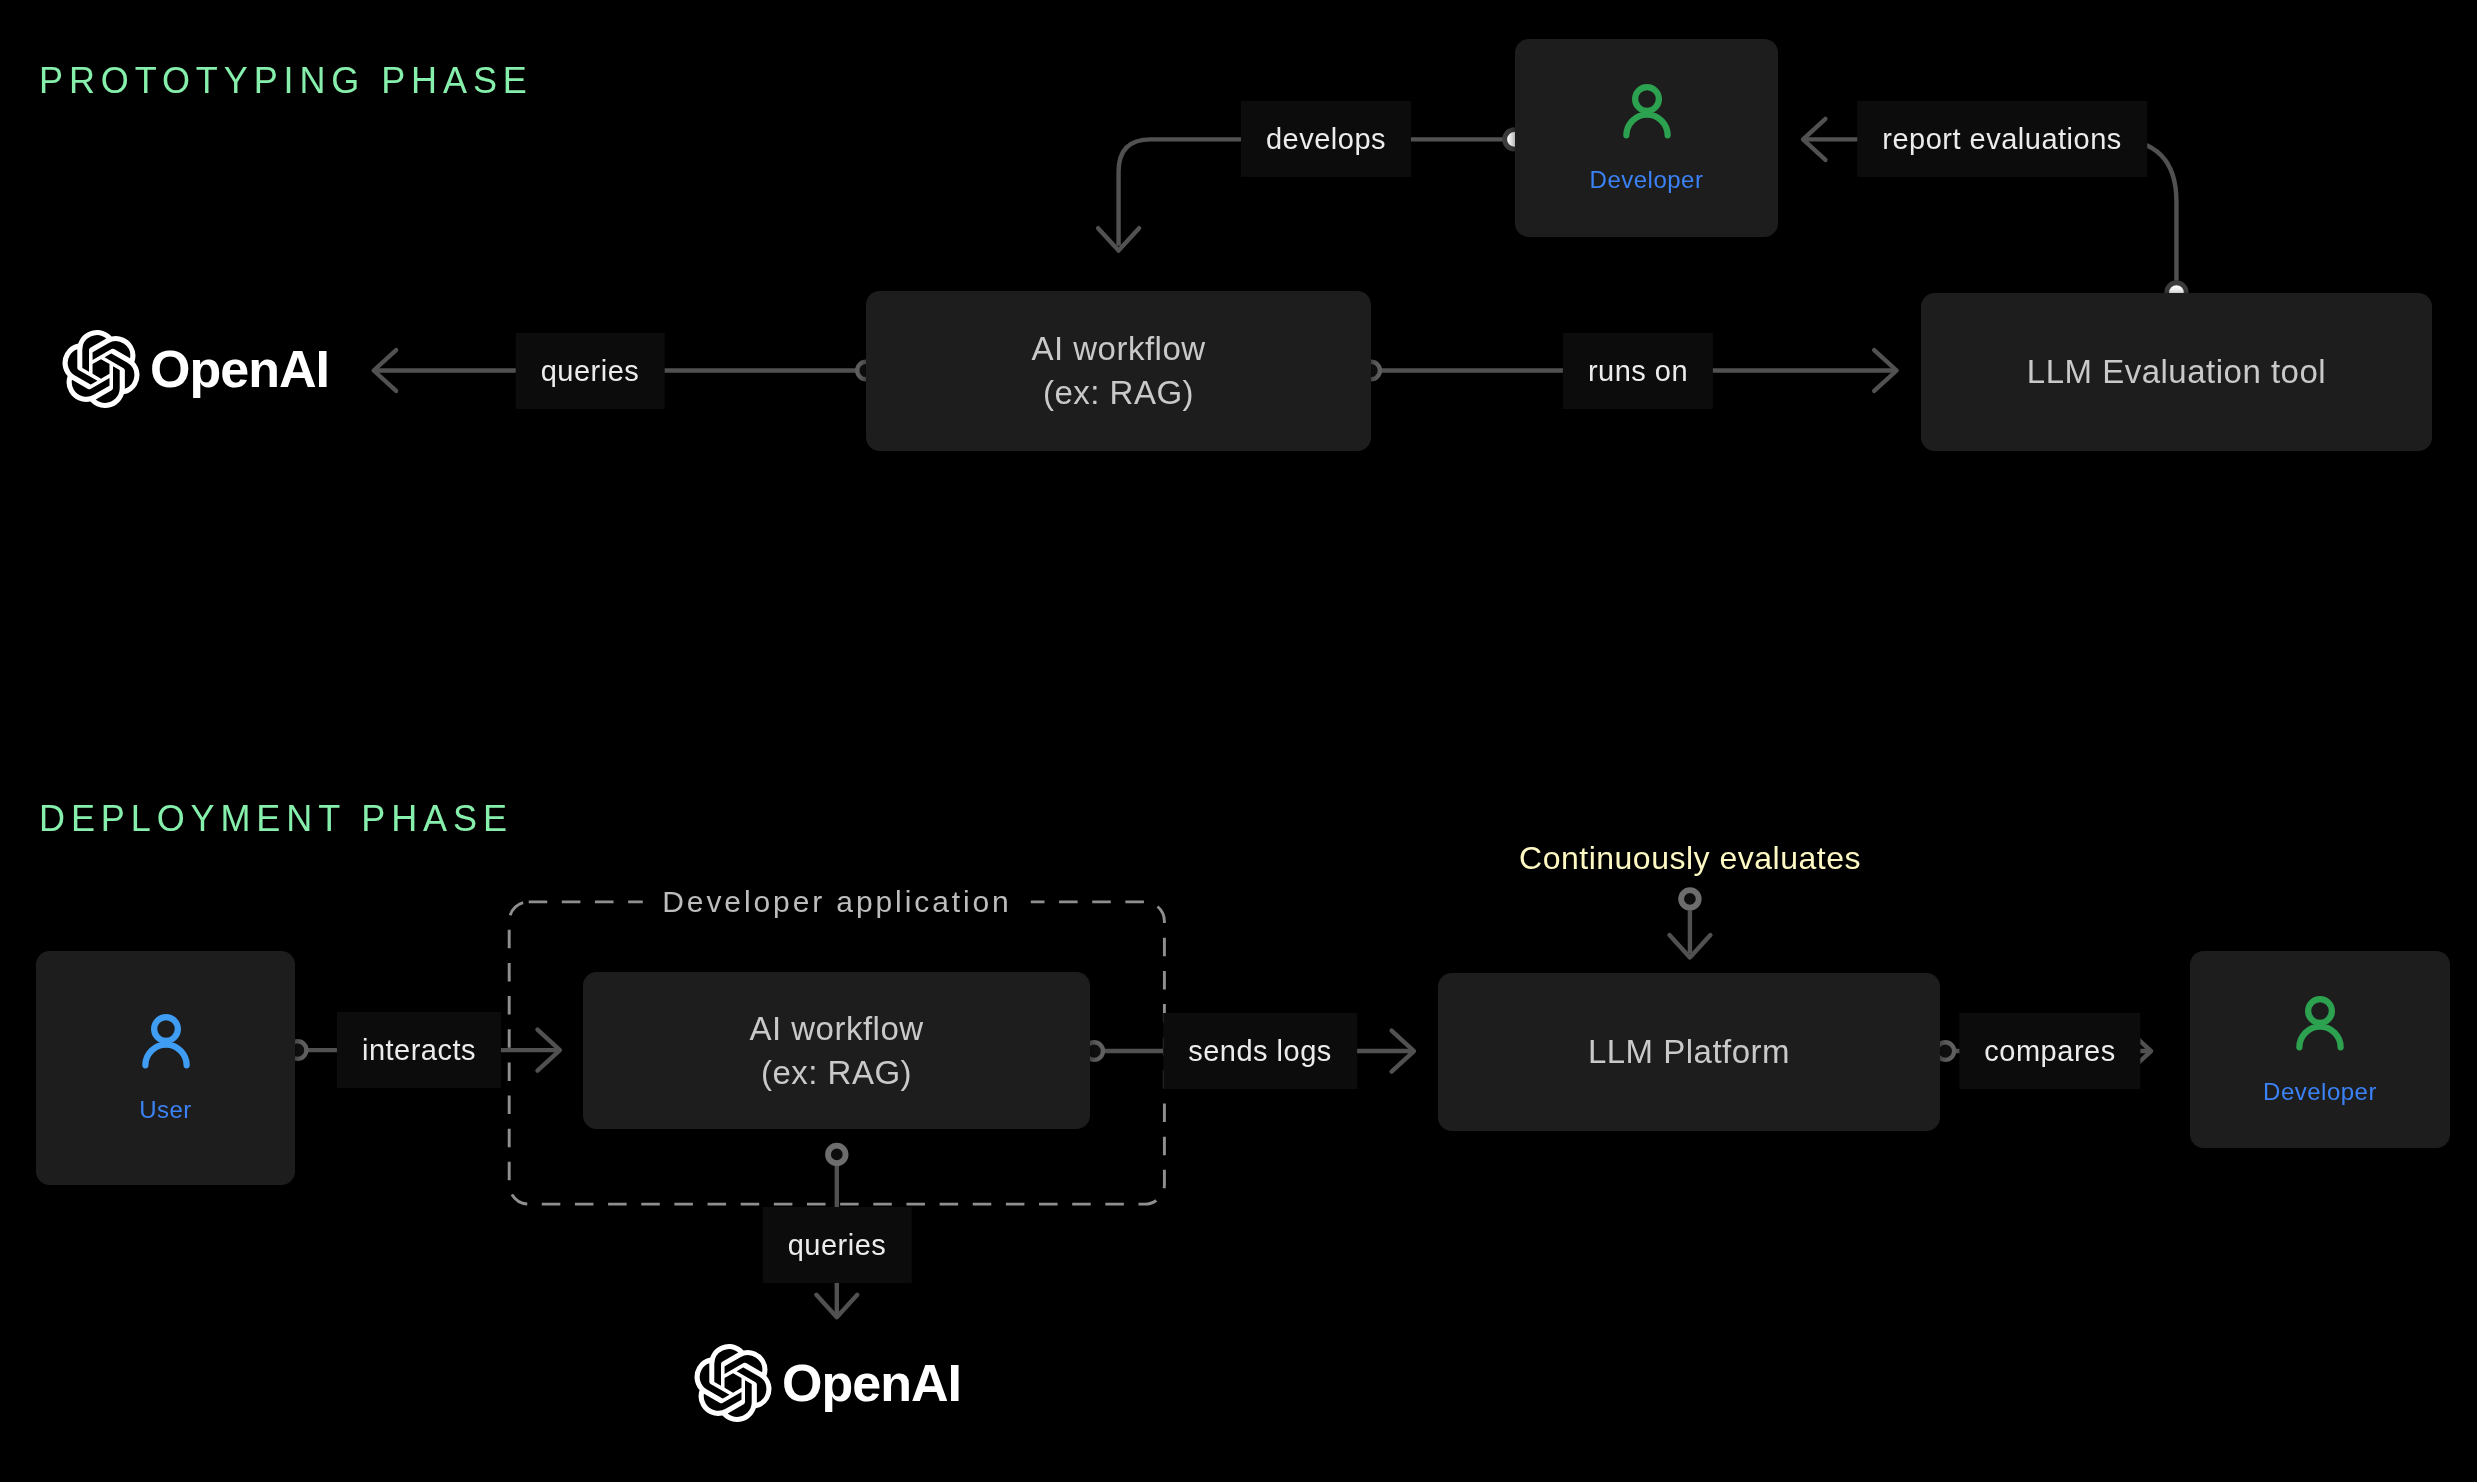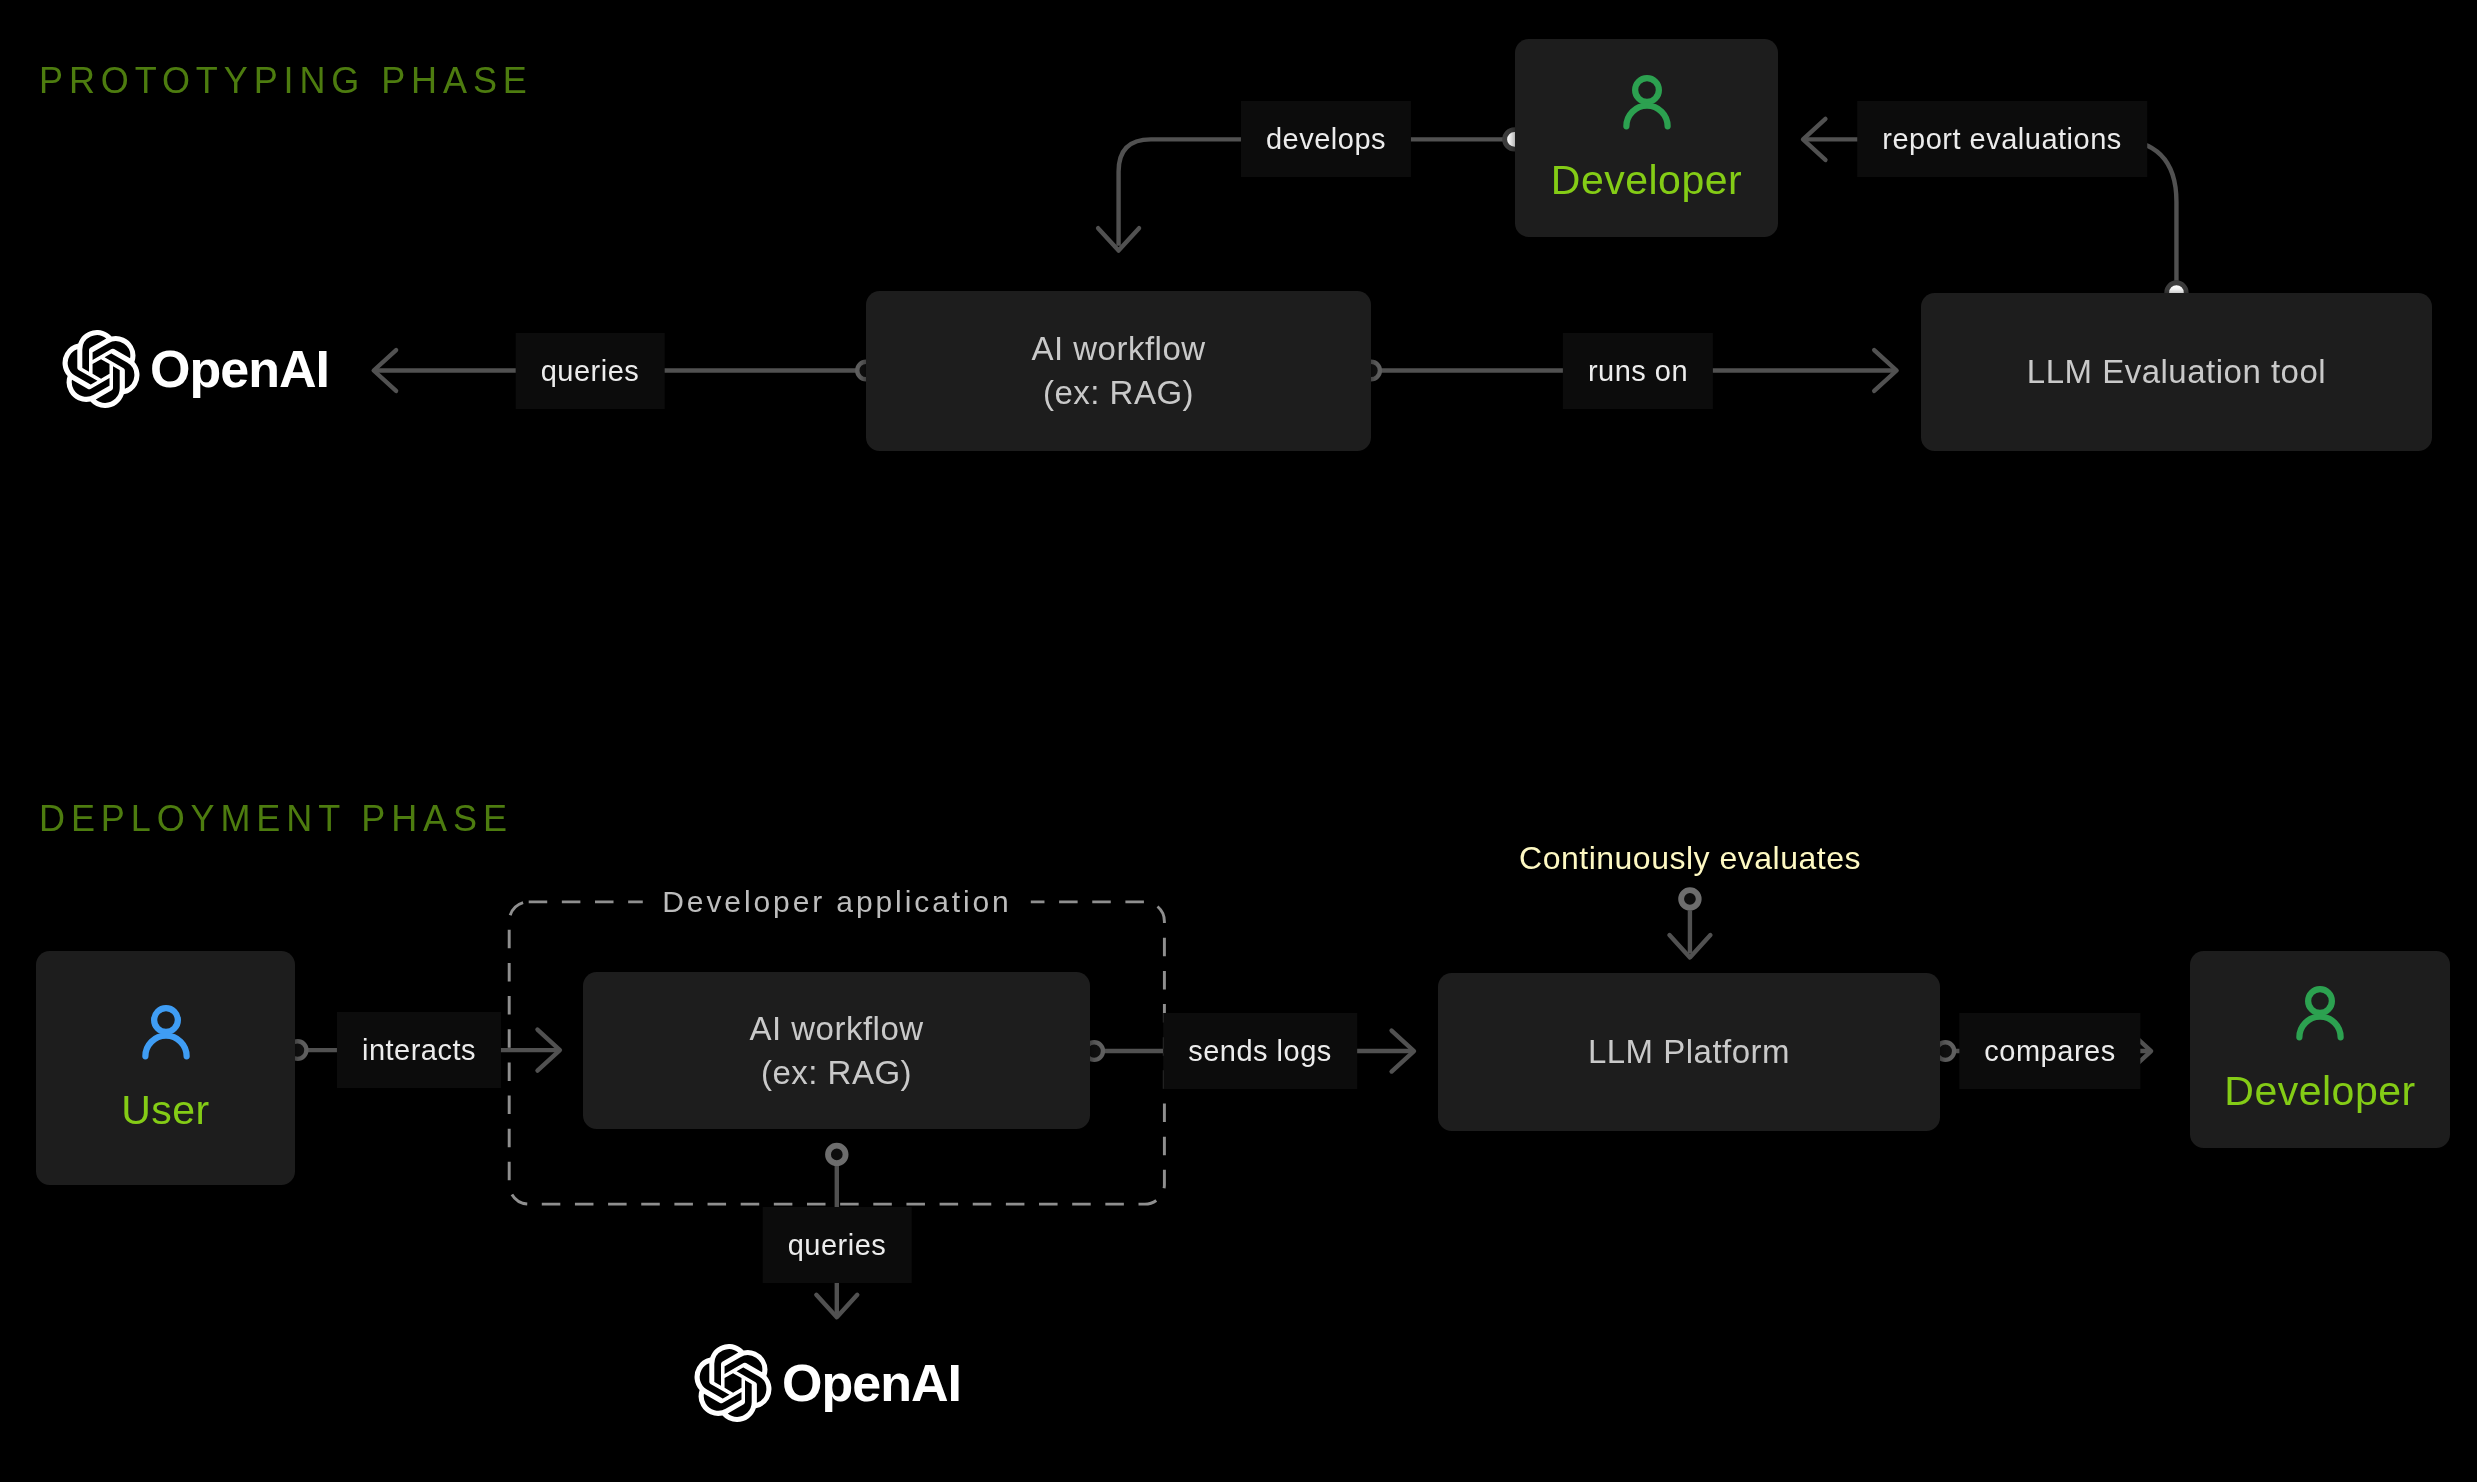--- a/index.html
+++ b/index.html
@@ -3,30 +3,30 @@
 <meta charset="utf-8">
 <style>
   html,body{margin:0;padding:0;background:#000;}
   .canvas{
     position:relative;width:2477px;height:1482px;background:#000;overflow:hidden;
     font-family:"Liberation Sans", sans-serif;
     --green:#2ca150;--blue:#3f9df4;--node-bg:#1d1d1d;--line:#515151;
     --chip-bg:#0c0c0c;--chip-text:#ececec;--node-text:#c9c9c9;
   }
   .phase-title{
-    position:absolute;color:#4d7c0f;font-size:36px;font-weight:500;
+    position:absolute;color:#86efac;font-size:36px;font-weight:500;
     letter-spacing:5.9px;white-space:nowrap;
   }
   .node{
     position:absolute;background:var(--node-bg);border-radius:13.7px;
     display:flex;flex-direction:column;align-items:center;justify-content:center;
     box-shadow:0 2px 9.8px rgba(0,0,0,.6);
   }
   .node-text{color:var(--node-text);font-size:33px;text-align:center;line-height:1.32;letter-spacing:0.5px;}
-  .persona-label{color:#84cc16;font-size:41px;margin-top:25px;letter-spacing:0.5px;}
+  .persona-label{color:#3b82f6;font-size:24px;margin-top:25px;letter-spacing:0.5px;}
   .person{width:60px;height:59px;}
   .wires{position:absolute;left:0;top:0;}
   .edge-label{
     position:absolute;transform:translate(-50%,-50%);
     background:var(--chip-bg);color:var(--chip-text);
     font-size:29px;letter-spacing:0.5px;padding:21.5px 25px;white-space:nowrap;z-index:3;
   }
   .edge-label.no-chip{background:transparent;padding:0;font-weight:400;color:#fef9c3;font-size:32px;}
   .prod-label{
     position:absolute;transform:translate(-50%,-50%);

